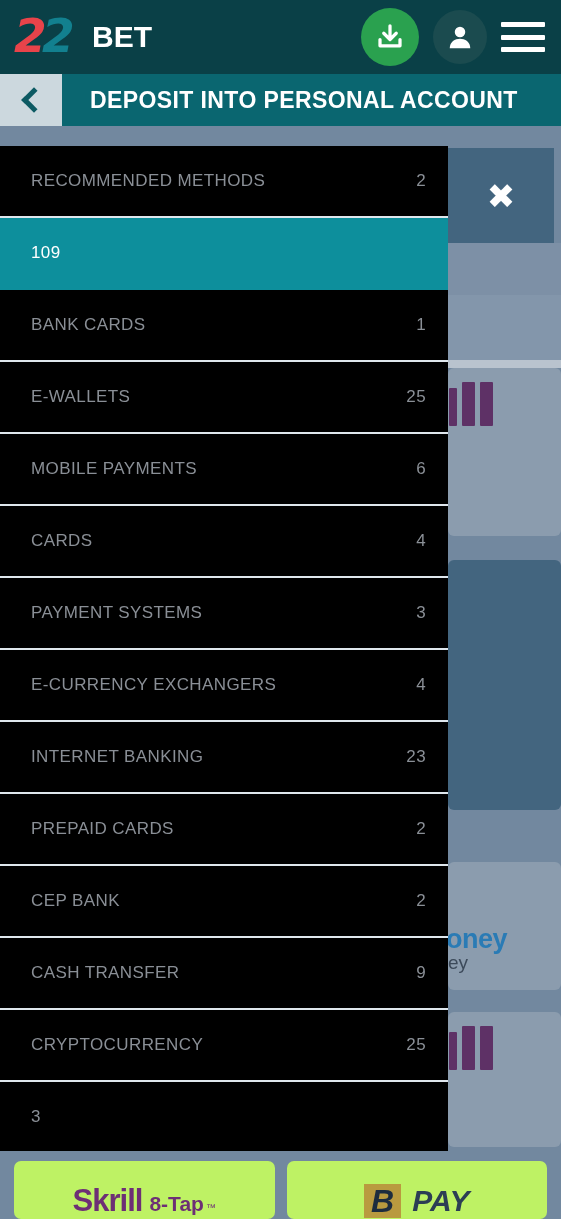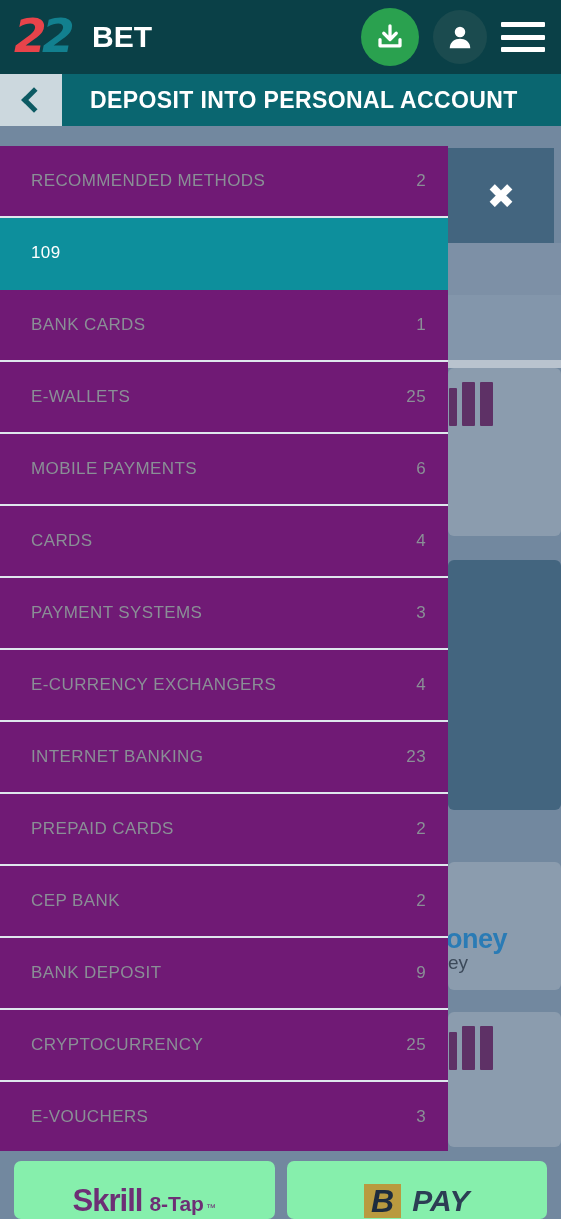--- a/index.html
+++ b/index.html
@@ -61,21 +61,21 @@
     position:absolute; left:448px; top:952px; font-size:19px;
     color:#3c4a5a; font-family:"Liberation Sans", sans-serif;
   }
 
   
   .bg-tiles{
     position:absolute; left:0; top:1161px; width:561px; height:58px;
     display:flex; gap:12px; padding:0 14px;
   }
   .bg-tile{
-    flex:1; background:#86efac; border-radius:7px;
+    flex:1; background:#bef264; border-radius:7px;
     display:flex; align-items:center; justify-content:center;
     overflow:hidden; padding-top:22px;
   }
   .skrill-logo{ display:flex; align-items:baseline; }
   .skrill-logo .s1{ font-size:31px; font-weight:bold; color:#6d2f75; letter-spacing:-1px; }
   .skrill-logo .s2{ font-size:21px; font-weight:bold; color:#6d2f75; margin-left:7px; }
   .skrill-logo .s3{ font-size:10px; color:#6d2f75; margin-left:2px; }
 
   .bpay-logo{ display:flex; align-items:center; }
   .bpay-logo .bp-b{
@@ -139,21 +139,21 @@
     color:#ffffff; font-size:23px; font-weight:bold; letter-spacing:0.4px;
     padding-left:28px; font-family:"Liberation Sans", sans-serif;
   }
 
   
   .panel{
     position:absolute; left:0; top:146px; width:448px; height:1005px;
     background:#e7edf1; z-index:30; overflow:hidden;
   }
   .m-row{
-    height:72px; background:#701a75; display:flex; align-items:center;
+    height:72px; background:#000000; display:flex; align-items:center;
     padding:0 22px 0 31px; border-bottom:2px solid #dfe7ed;
   }
   .m-row.sel{ background:#0d8f9c; border-bottom:2px solid #0d8f9c; }
   .m-label{
     flex:1; font-size:17px; color:#8a8f96; letter-spacing:0.4px;
     font-family:"Liberation Sans", sans-serif;
   }
   .m-count{
     font-size:17px; color:#8a8f96; letter-spacing:0.4px;
     font-family:"Liberation Sans", sans-serif;
@@ -292,26 +292,25 @@
       </div>
       <div class="m-row">
         <span class="m-label">PREPAID CARDS</span>
         <span class="m-count">2</span>
       </div>
       <div class="m-row">
         <span class="m-label">CEP BANK</span>
         <span class="m-count">2</span>
       </div>
       <div class="m-row">
-        <span class="m-label">BANK DEPOSIT</span>
+        <span class="m-label">CASH TRANSFER</span>
         <span class="m-count">9</span>
       </div>
       <div class="m-row">
         <span class="m-label">CRYPTOCURRENCY</span>
         <span class="m-count">25</span>
       </div>
       <div class="m-row">
-        <span class="m-label">E-VOUCHERS</span>
         <span class="m-count">3</span>
       </div>
     </div>
 
 </div>
 
 </body></html>

